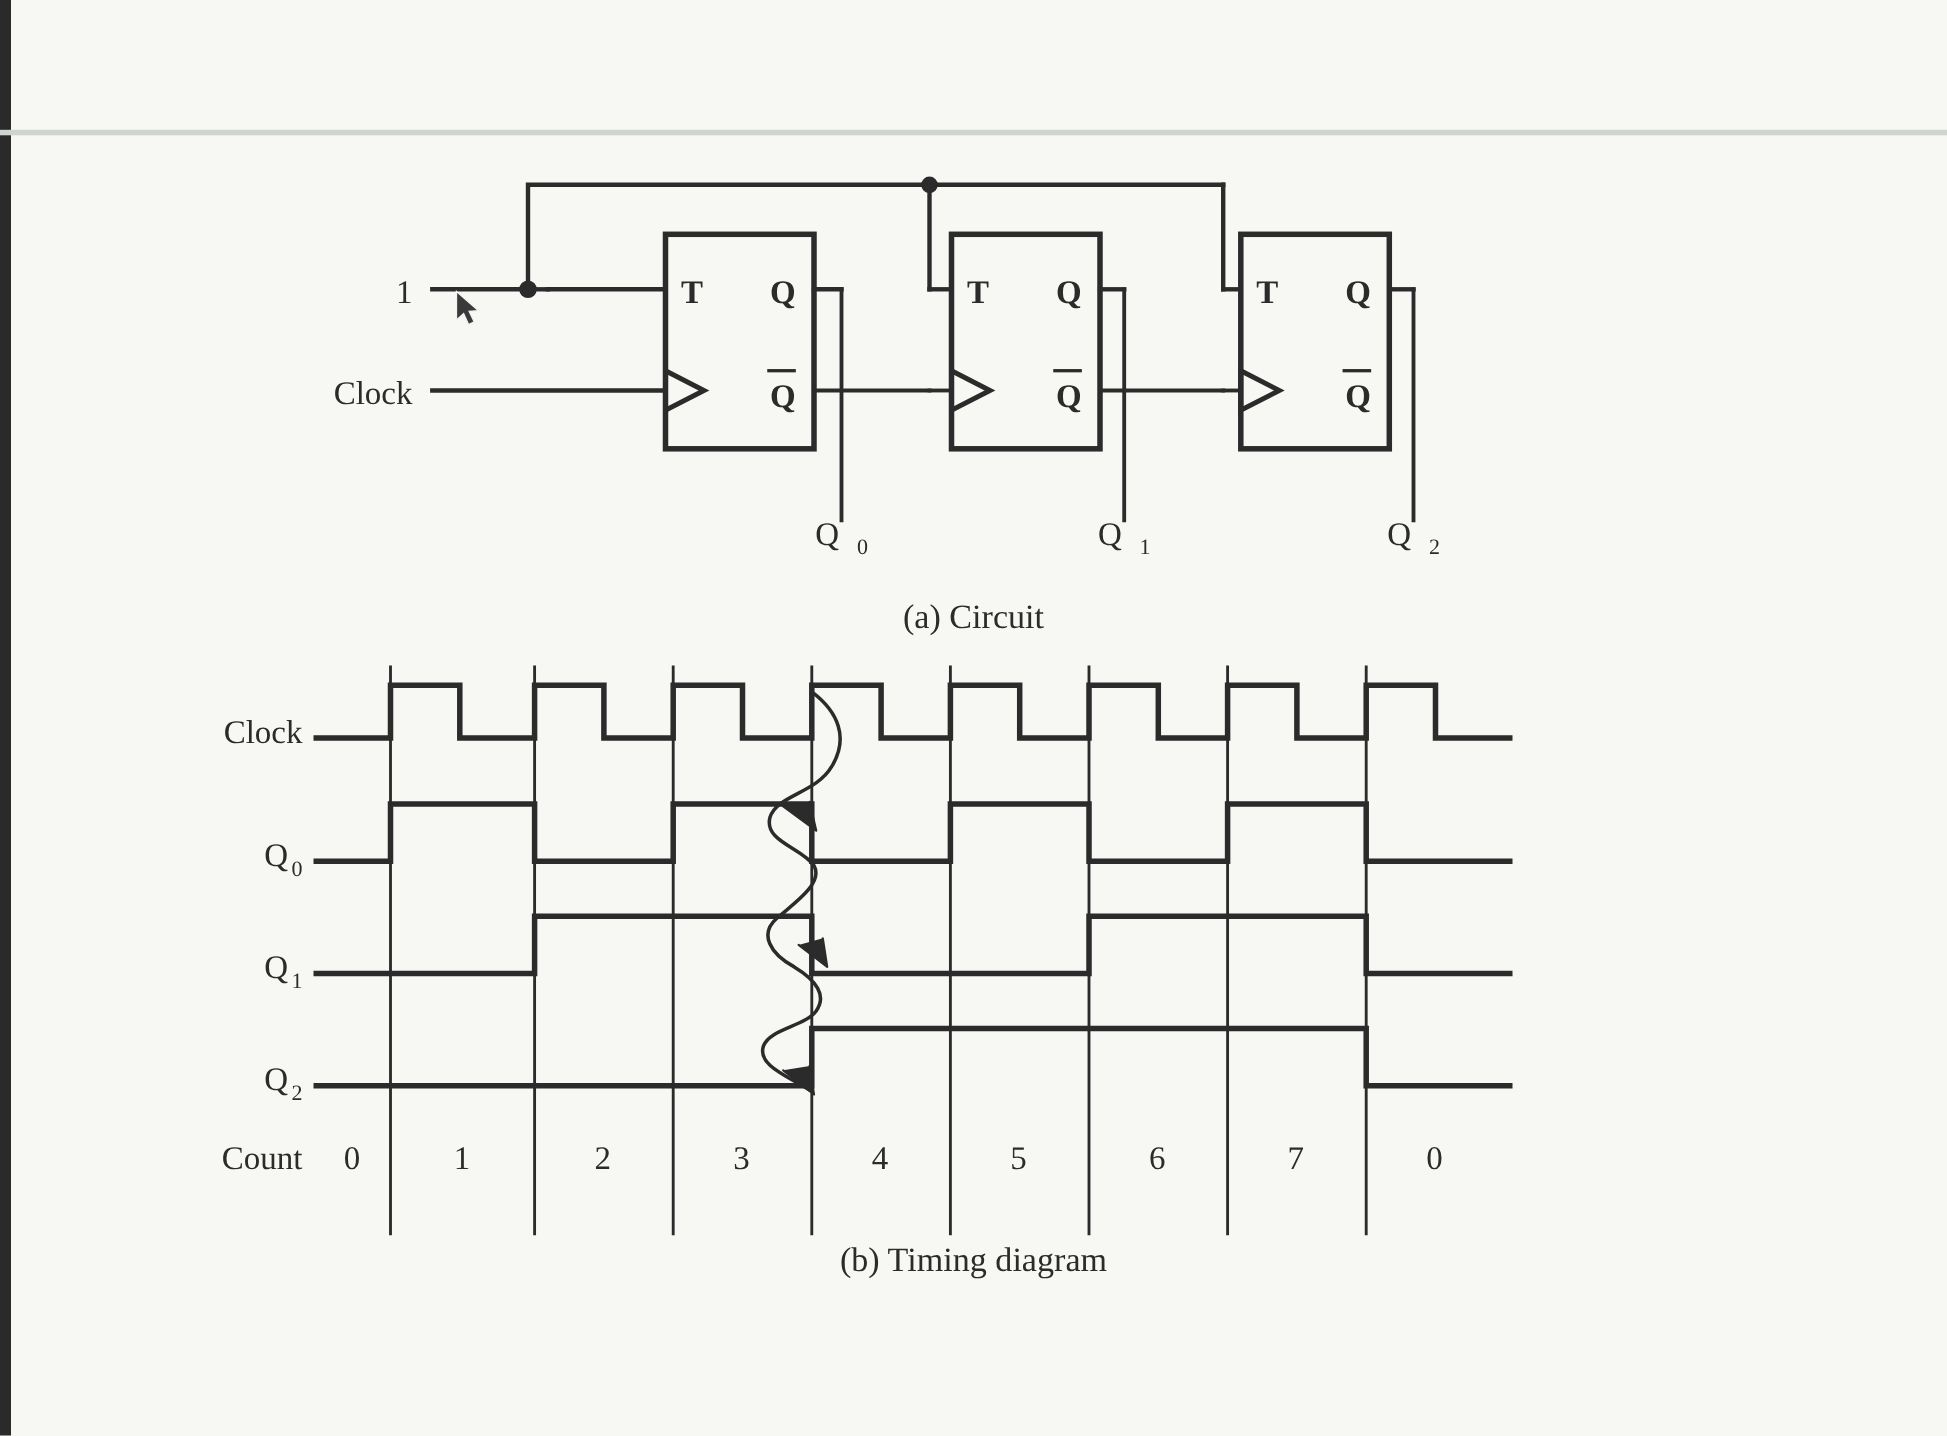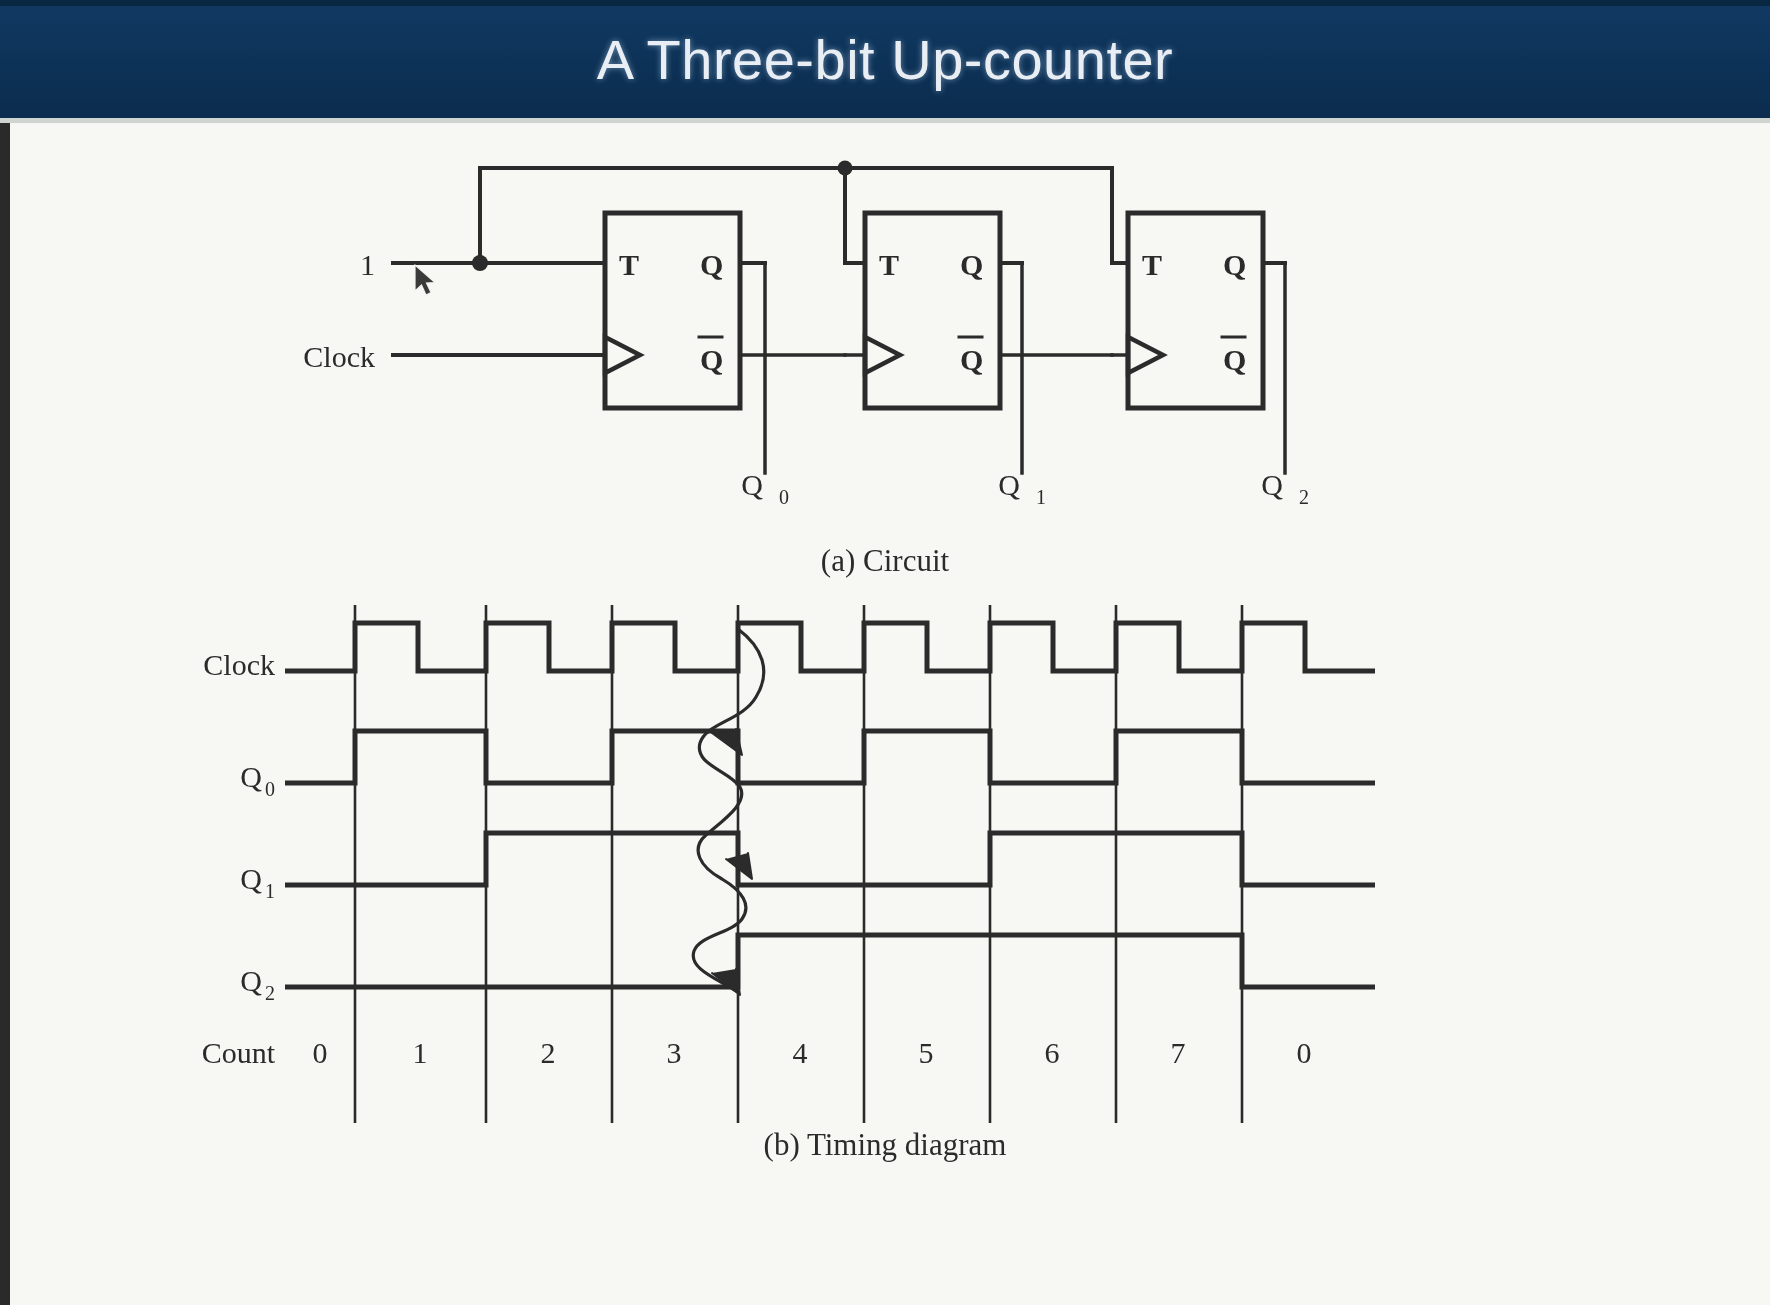--- a/index.html
+++ b/index.html
@@ -33,24 +33,20 @@
   .caption{font-size:31px;}
   .cursor{fill:#3a3a3a;stroke:#f2f2ee;stroke-width:1.2;}
 </style>
 </head>
 <body>
 
 <div id="root">
 
   <div class="left-edge"></div>
 
-  <div class="banner">
-    <div class="banner-edge"></div>
-    <div class="banner-title">A Three-bit Up-counter</div>
-  </div>
   <div class="banner-rule"></div>
 
   <div class="figure">
   <svg width="1770" height="1182" viewBox="0 0 1770 1182" xmlns="http://www.w3.org/2000/svg">
 
     <defs>
       <g id="ffbox"></g>
     </defs>
 
     <g stroke="#2b2b2b" fill="none" stroke-linecap="square">

